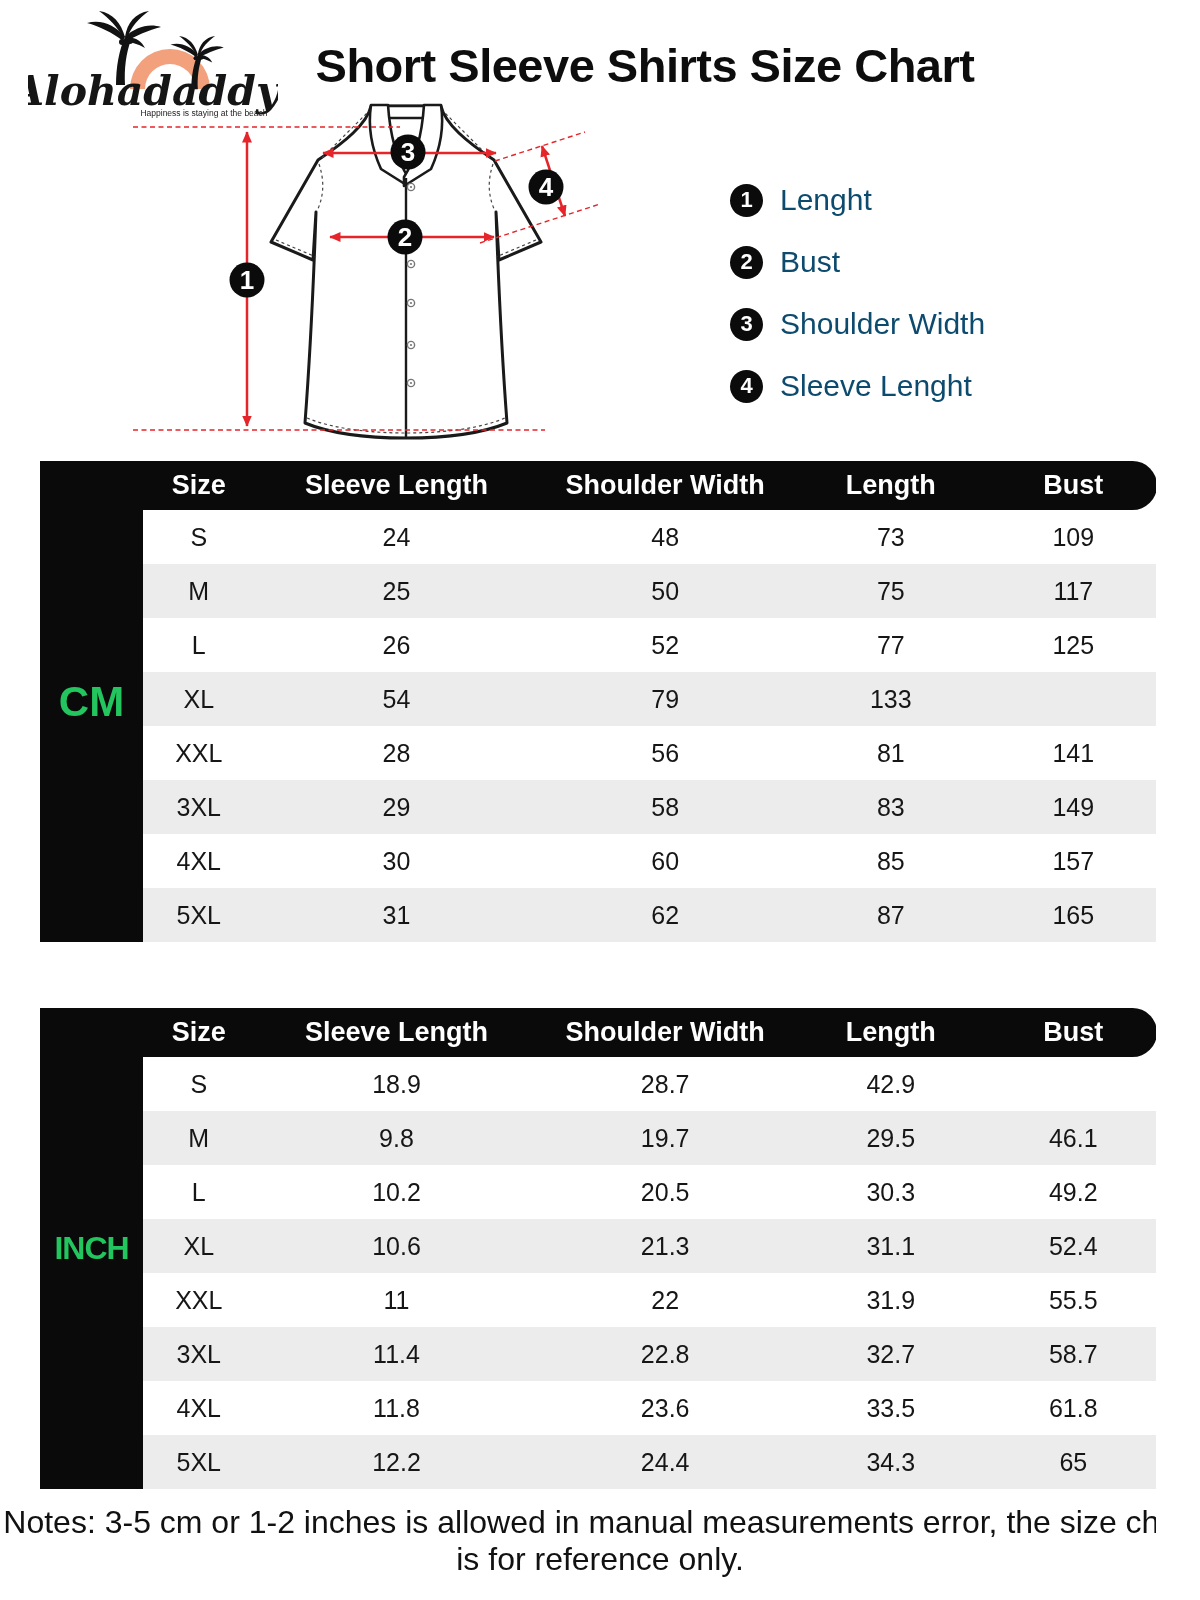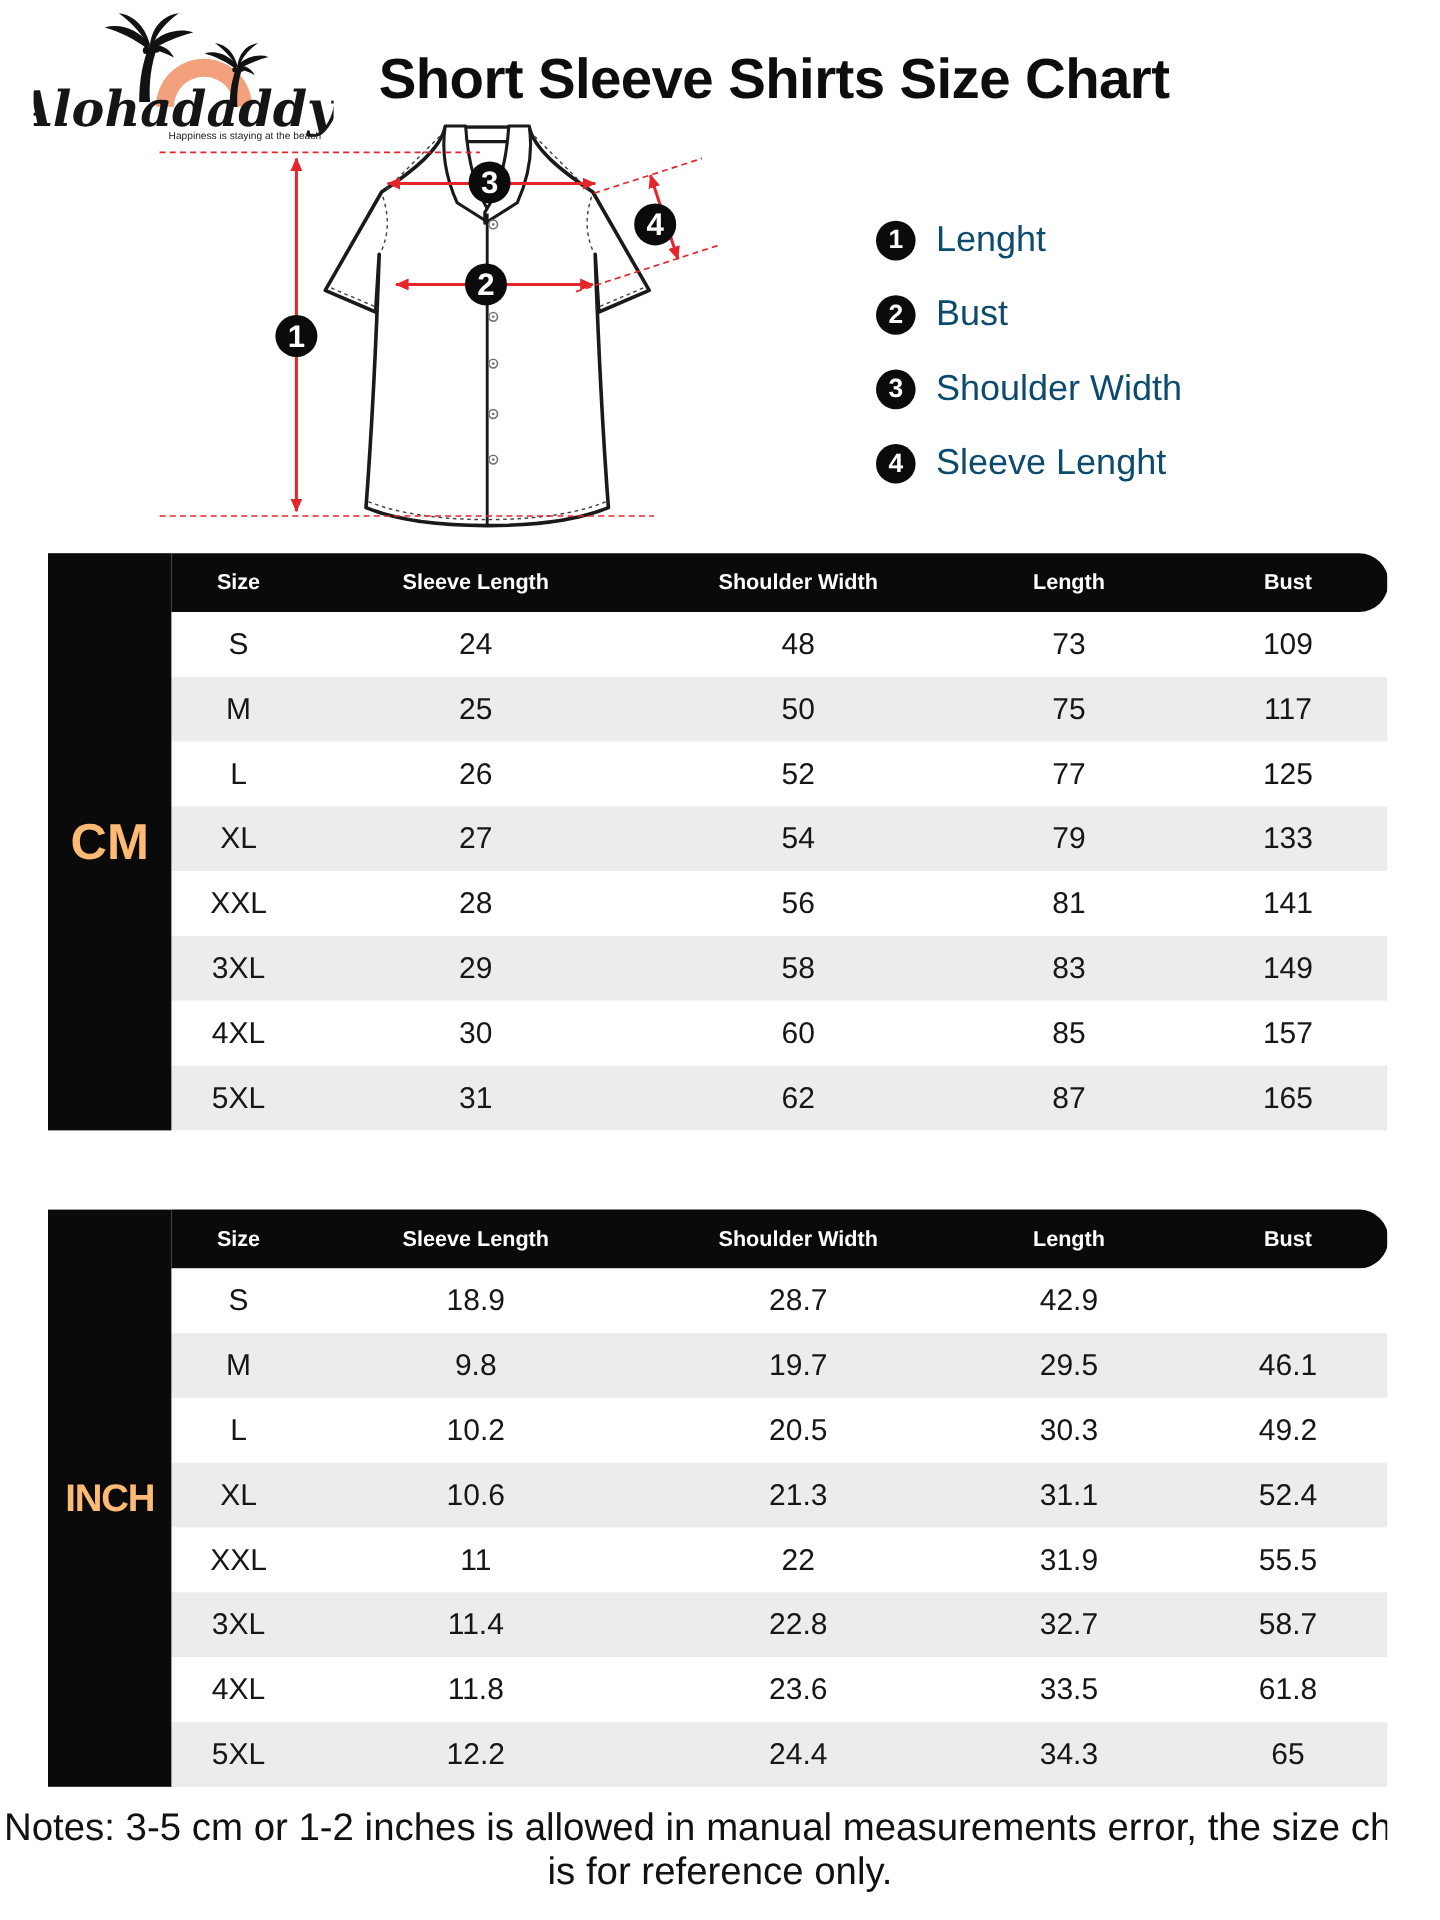--- a/index.html
+++ b/index.html
@@ -23,31 +23,31 @@
     width:33px; height:33px; border-radius:50%; background:#0b0b0b; color:#fff;
     font-size:22px; font-weight:bold; display:flex; align-items:center; justify-content:center;
     flex:0 0 33px;
   }
   .legend-label { font-size:30px; color:#0c4a6e; }
   
   .size-table { position:absolute; left:40px; width:1117px; display:flex; }
   .size-table.cm   { top:461px; }
   .size-table.inch { top:1008px; }
   .unit-band {
-    width:103px; background:#0a0a0a; color:#fdba74; font-weight:bold;
+    width:103px; background:#0a0a0a; color:#22c55e; font-weight:bold;
     display:flex; align-items:center; justify-content:center;
   }
   .cm .unit-band { font-size:42px; }
   .inch .unit-band { font-size:32px; letter-spacing:-1px; }
   .table-main { flex:1; }
   .table-header {
     height:49px; background:#0a0a0a; border-radius:0 26px 26px 0;
     display:grid; grid-template-columns:11% 28% 25% 19.5% 16.5%;
     align-items:center; text-align:center;
-    color:#fff; font-weight:bold; font-size:18px;
+    color:#fff; font-weight:bold; font-size:27px;
   }
   .table-body .tr {
     height:54px;
     display:grid; grid-template-columns:11% 28% 25% 19.5% 16.5%;
     align-items:center; text-align:center; font-size:25px; color:#161616;
     background:#fff;
   }
   .table-body .tr.alt { background:#ececec; }
   
   .notes {
@@ -218,21 +218,20 @@
           </div>
           <div class="tr">
             <div class="td">L</div>
             <div class="td">26</div>
             <div class="td">52</div>
             <div class="td">77</div>
             <div class="td">125</div>
           </div>
           <div class="tr alt">
             <div class="td">XL</div>
-            <div class="td">27</div>
             <div class="td">54</div>
             <div class="td">79</div>
             <div class="td">133</div>
           </div>
           <div class="tr">
             <div class="td">XXL</div>
             <div class="td">28</div>
             <div class="td">56</div>
             <div class="td">81</div>
             <div class="td">141</div>

